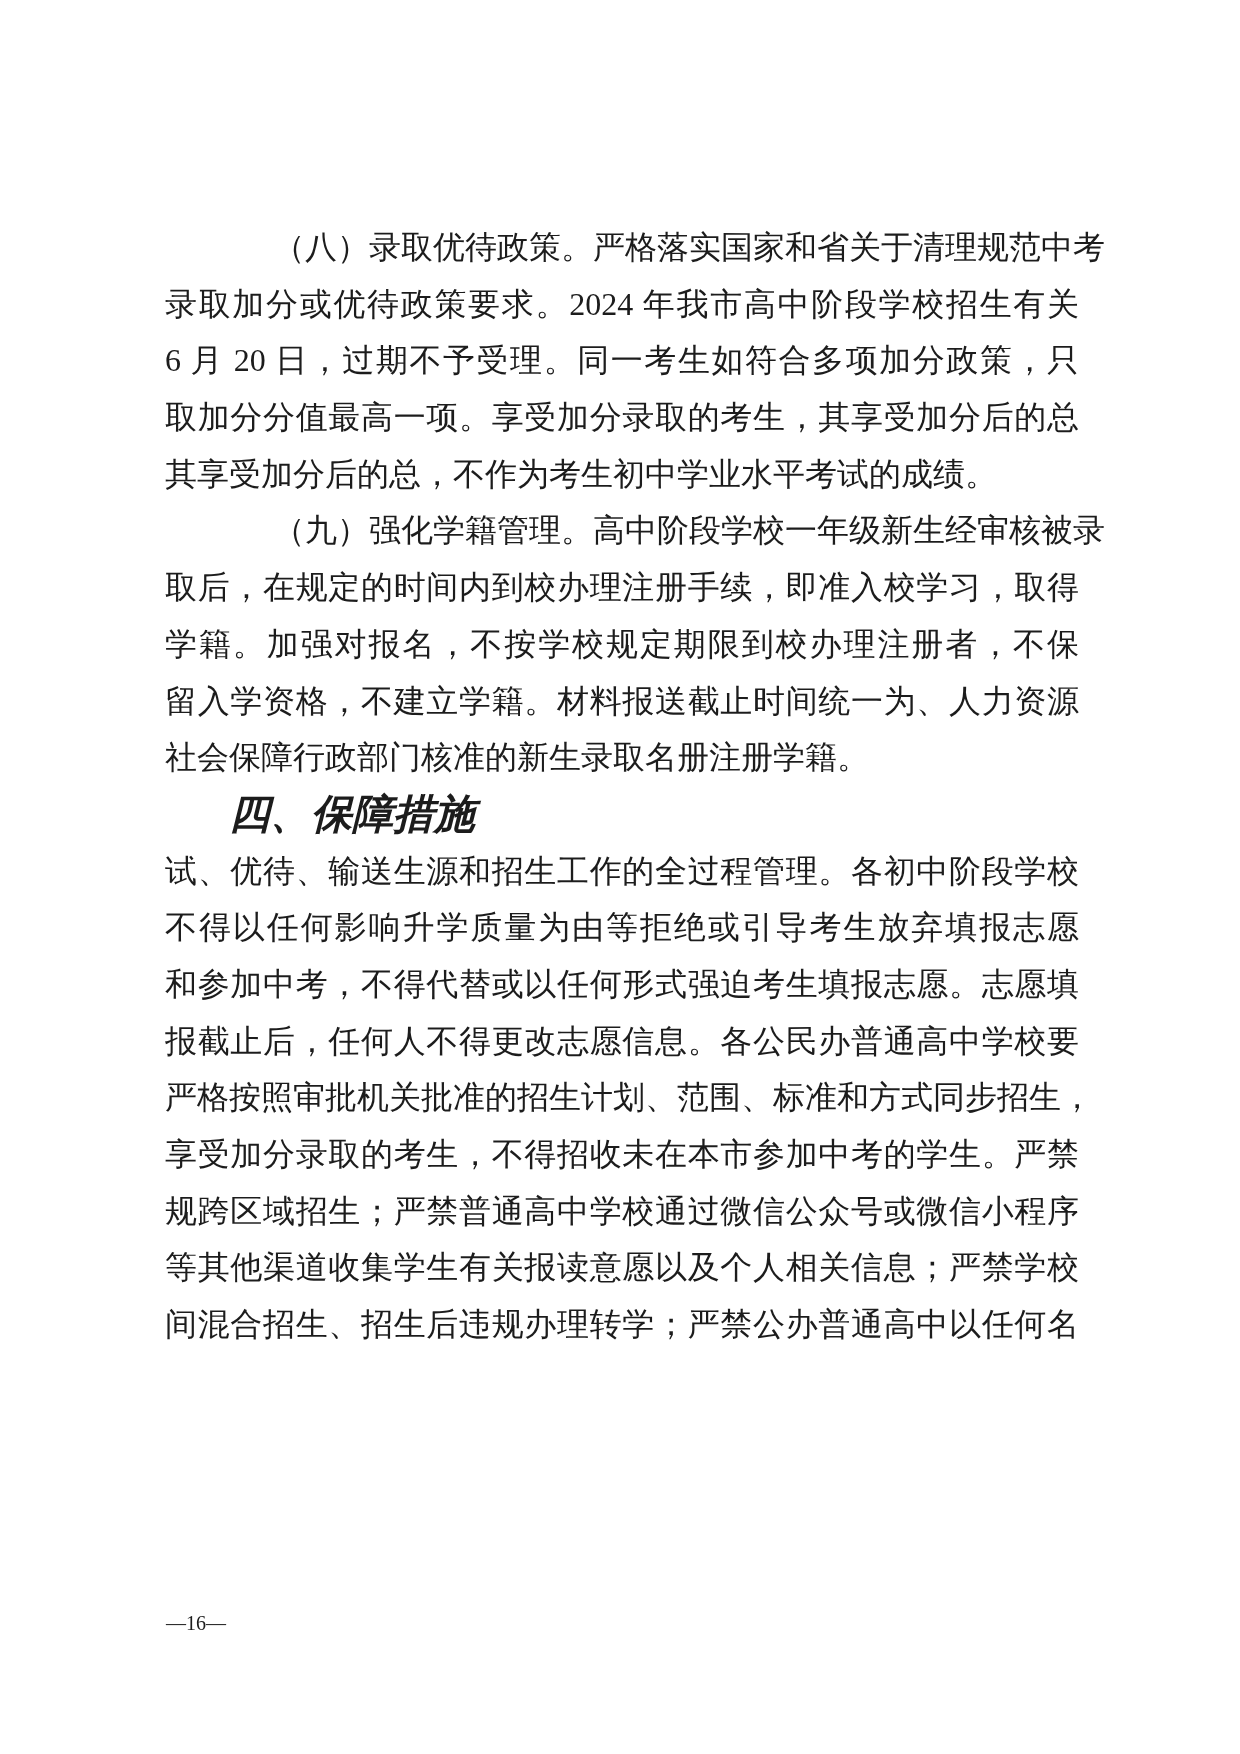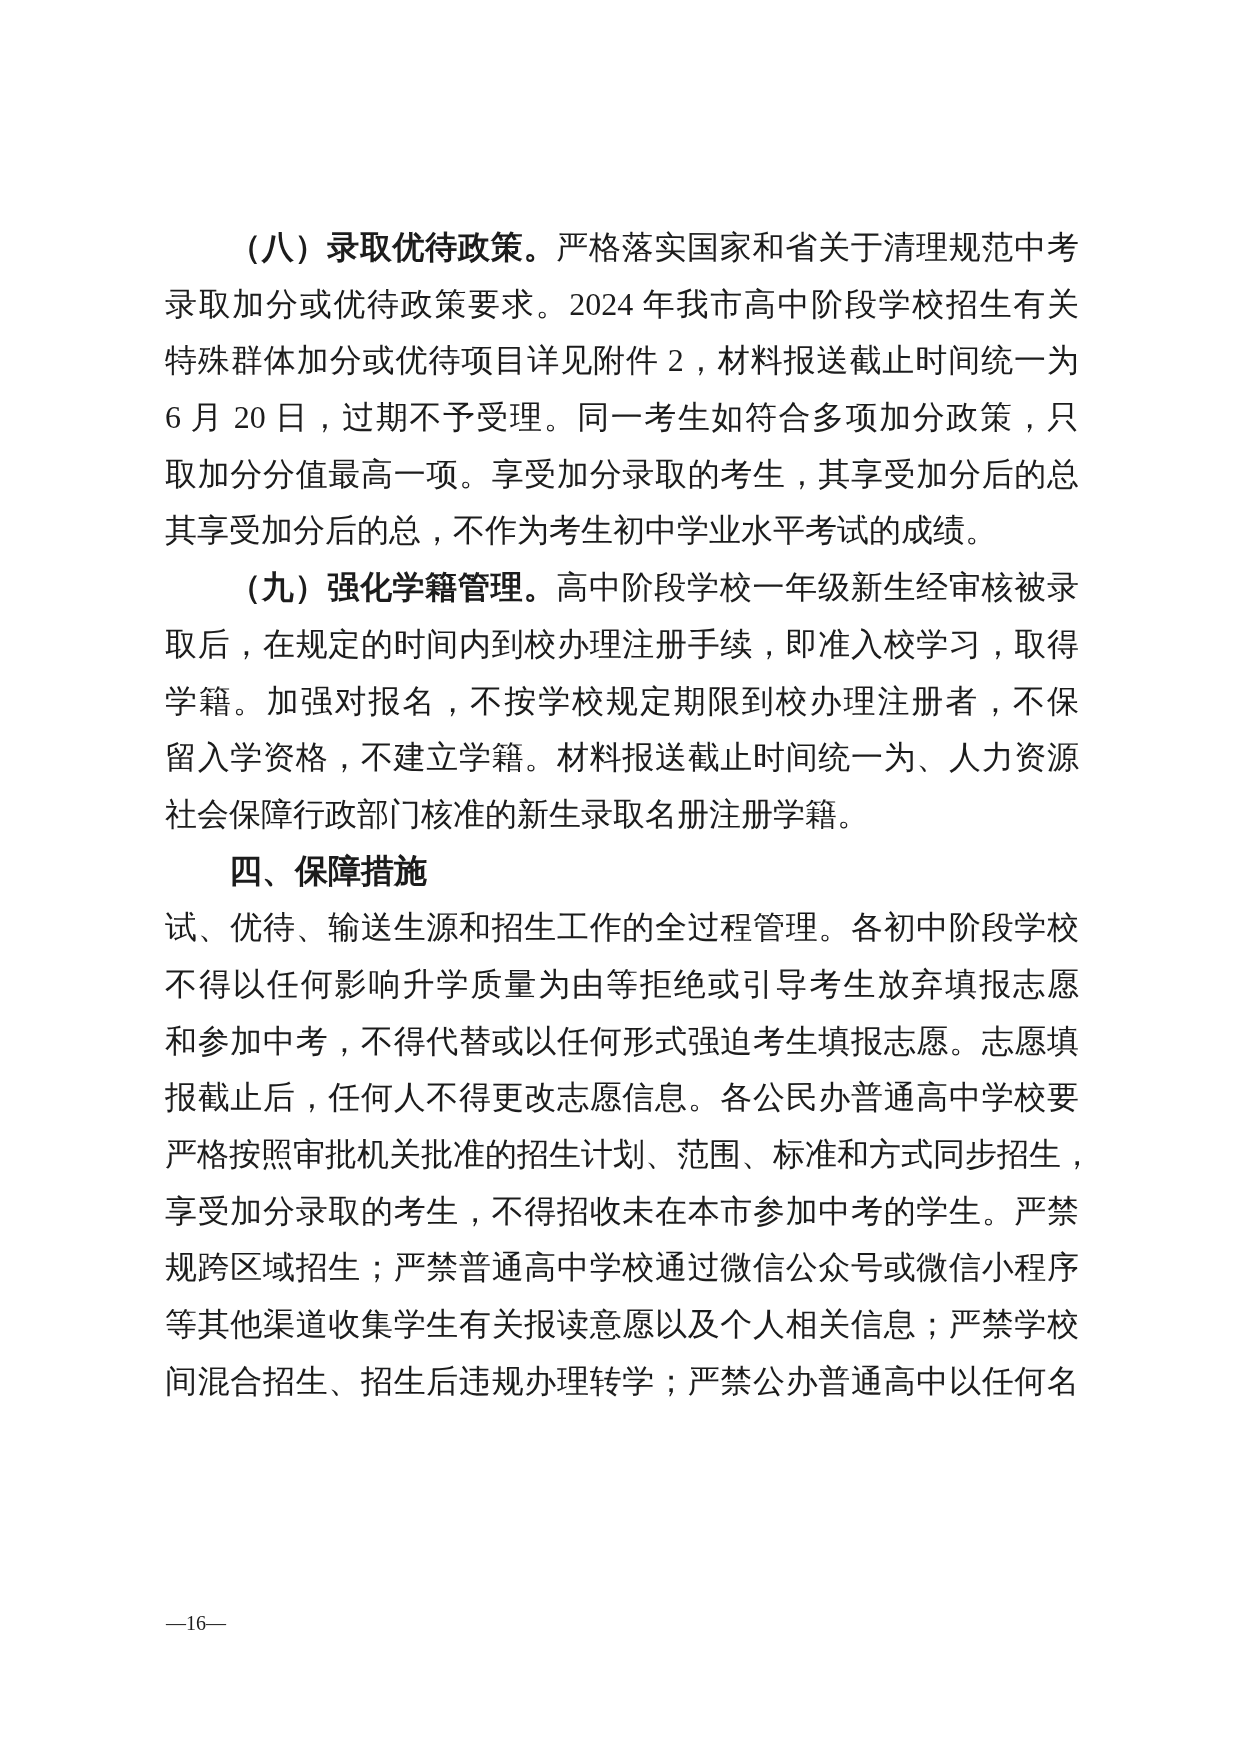--- a/index.html
+++ b/index.html
@@ -33,44 +33,45 @@
   }
   .line.last {
     text-align-last: left;
   }
   .line.indent {
     text-indent: 64px;
   }
   .line.heading {
     font-family: "Liberation Sans", "DejaVu Sans", sans-serif;
     font-weight: 700;
-    font-size: 33px;
+    font-size: 41px;
     text-align-last: left;
+    font-style: italic;
   }
   .lead {
-    font-weight: 700;
+    font-weight: 400;
+    margin-left: 44px;
   }
   .footer {
     position: absolute;
     left: 166px;
     top: 1603px;
     font-size: 20px;
     line-height: 40px;
     color: #1c1c1c;
     font-family: "Liberation Serif", "DejaVu Serif", serif;
   }
 </style>
 </head>
 <body>
 
 <div class="page">
   <main class="content" id="content">
       <div class="line indent"><span class="lead">（八）录取优待政策。</span>严格落实国家和省关于清理规范中考</div>
       <div class="line">录取加分或优待政策要求。2024 年我市高中阶段学校招生有关</div>
-      <div class="line">特殊群体加分或优待项目详见附件 2，材料报送截止时间统一为</div>
       <div class="line">6 月 20 日，过期不予受理。同一考生如符合多项加分政策，只</div>
       <div class="line">取加分分值最高一项。享受加分录取的考生，其享受加分后的总</div>
       <div class="line last">其享受加分后的总，不作为考生初中学业水平考试的成绩。</div>
       <div class="line indent"><span class="lead">（九）强化学籍管理。</span>高中阶段学校一年级新生经审核被录</div>
       <div class="line">取后，在规定的时间内到校办理注册手续，即准入校学习，取得</div>
       <div class="line">学籍。加强对报名，不按学校规定期限到校办理注册者，不保</div>
       <div class="line">留入学资格，不建立学籍。材料报送截止时间统一为、人力资源</div>
       <div class="line last">社会保障行政部门核准的新生录取名册注册学籍。</div>
       <div class="line heading indent last">四、保障措施</div>
       <div class="line">试、优待、输送生源和招生工作的全过程管理。各初中阶段学校</div>

